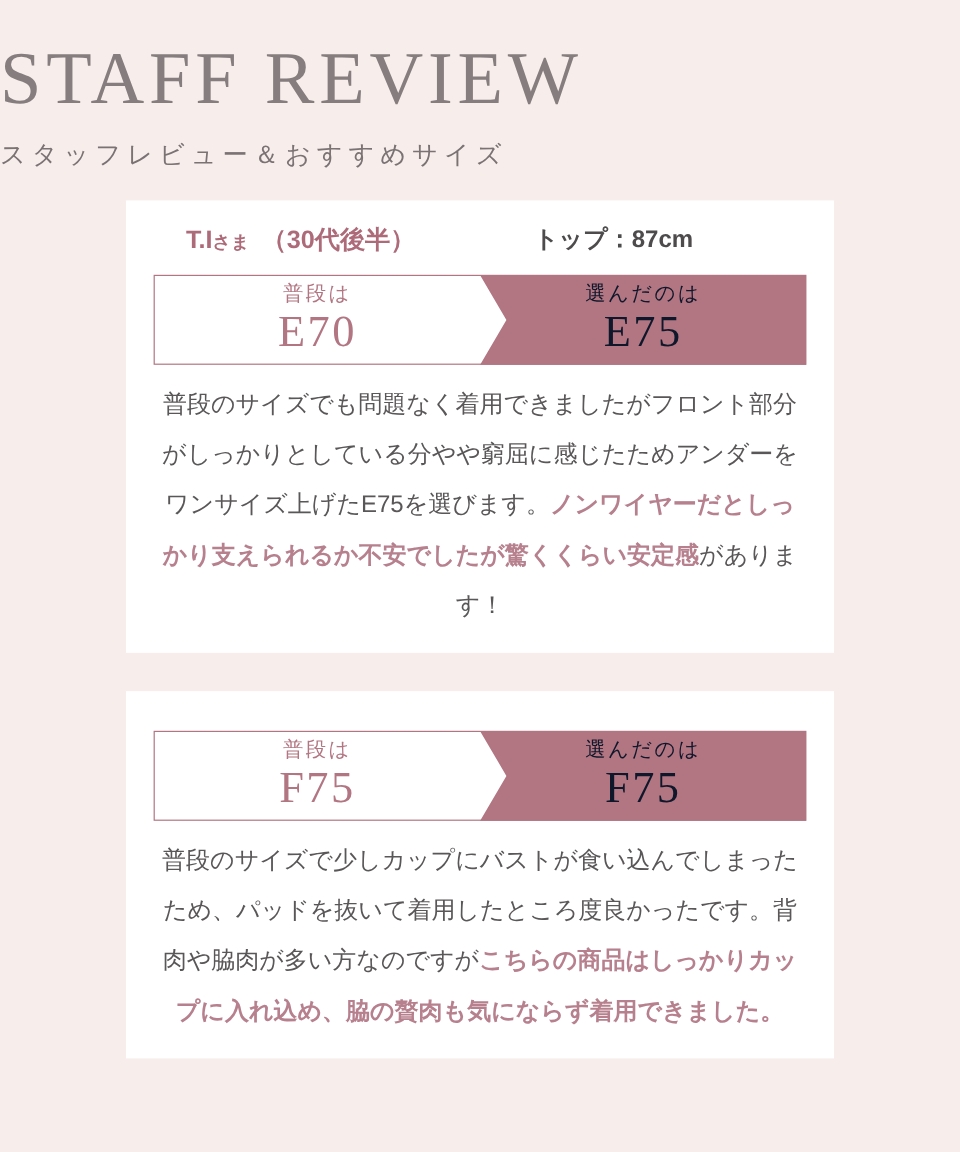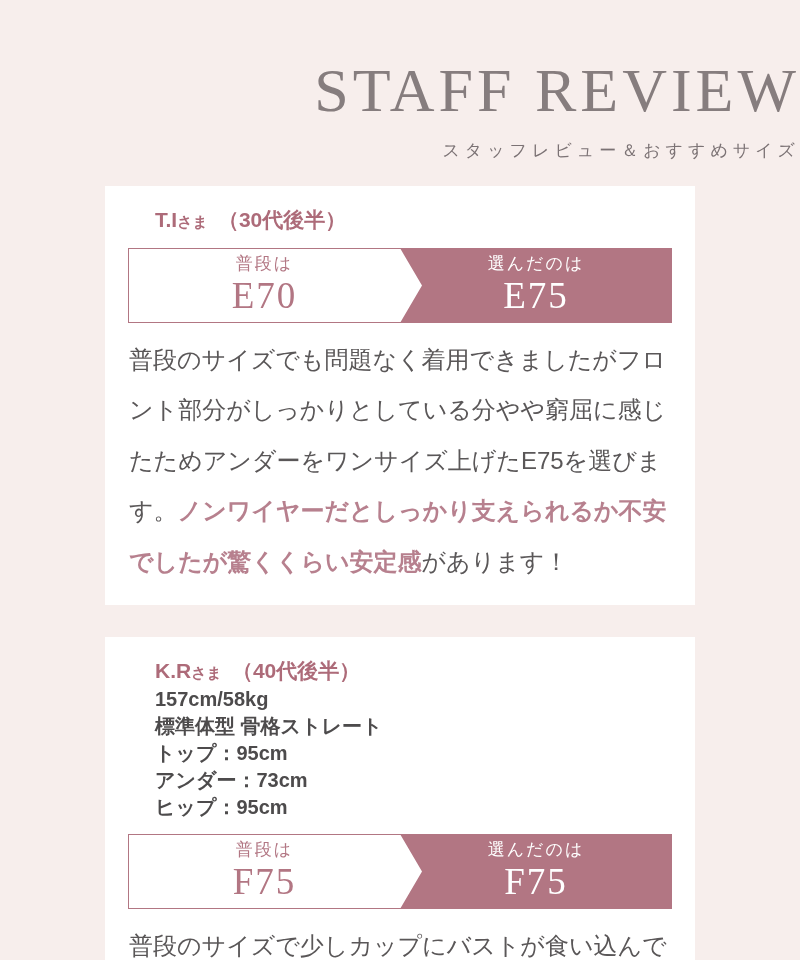--- a/index.html
+++ b/index.html
@@ -10,48 +10,46 @@
     width: 800px;
     height: 960px;
     overflow: hidden;
   }
   .page {
     width: 800px;
     height: 960px;
     padding-top: 34px;
   }
   .title {
-    text-align: right;
+    text-align: left;
     font-family: "Liberation Serif", "DejaVu Serif", serif;
     font-weight: 400;
     font-size: 62px;
     letter-spacing: 4px;
     color: #867d7e;
     line-height: 1.05;
-    margin-top: 24px;
   }
   .subtitle {
-    text-align: right;
+    text-align: left;
     margin-top: 16px;
-    font-size: 17px;
+    font-size: 21px;
     letter-spacing: 5px;
     color: #7b7274;
   }
   .review-card {
     width: 590px;
     margin: 0 auto;
     background: #ffffff;
     padding: 20px 0 18px 0;
   }
   .review-card.first { margin-top: 24px; }
   .review-card.second { margin-top: 32px; }
   .card-header {
     display: flex;
     padding: 0 40px 0 50px;
-    flex-direction: column;
   }
   .reviewer-info { width: 290px; }
   .reviewer-name-line {
     color: #ad6b79;
     font-weight: bold;
     font-size: 21px;
     line-height: 27px;
   }
   .name-suffix { font-size: 15px; }
   .age { margin-left: 10px; }
@@ -83,37 +81,38 @@
   .banner-right {
     position: absolute;
     top: -1px; right: -1px; bottom: -1px;
     width: calc(50% + 1px);
     background: #b27683;
     clip-path: polygon(0 0, 100% 0, 100% 100%, 0 100%, 22px 50%);
     display: flex;
     flex-direction: column;
     align-items: center;
     justify-content: center;
-    color: #ffffff;
+    color: #0f172a;
   }
   .banner-label {
     font-size: 17px;
     letter-spacing: 2px;
     line-height: 1.2;
   }
   .banner-size {
     font-family: "Liberation Serif", "DejaVu Serif", serif;
     font-size: 37px;
     letter-spacing: 2px;
     line-height: 1.1;
     margin-top: 2px;
   }
   .review-text {
     margin: 12px 24px 0 24px;
-    font-size: 24px;
+    text-align: center;
+    font-size: 20px;
     line-height: 2.1;
     color: #5a5758;
   }
   .review-text .highlight {
     color: #b7808e;
     font-weight: bold;
   }
 </style>
 </head>
 <body>
@@ -124,52 +123,39 @@
   <div class="subtitle">スタッフレビュー＆おすすめサイズ</div>
 
   <section class="review-card first">
     <div class="card-header">
       <div class="reviewer-info">
         <div class="reviewer-name-line">
           <span>T.I</span><span class="name-suffix">さま</span><span class="age">（30代後半）</span>
         </div>
       </div>
       <div class="measurements">
+        <div>トップ：87cm</div>
       </div>
     </div>
     <div class="size-banner">
       <div class="banner-left">
         <div class="banner-label">普段は</div>
         <div class="banner-size">E70</div>
       </div>
       <div class="banner-right">
         <div class="banner-label">選んだのは</div>
         <div class="banner-size">E75</div>
       </div>
     </div>
     <p class="review-text">
       <span>普段のサイズでも問題なく着用できましたがフロント部分がしっかりとしている分やや窮屈に感じたためアンダーをワンサイズ上げたE75を選びます。</span><span class="highlight">ノンワイヤーだとしっかり支えられるか不安でしたが驚くくらい安定感</span><span>があります！</span>
     </p>
   </section>
 
   <section class="review-card second">
-    <div class="card-header">
-      <div class="reviewer-info">
-        <div class="reviewer-name-line">
-          <span>K.R</span><span class="name-suffix">さま</span><span class="age">（40代後半）</span>
-        </div>
-        <div class="reviewer-body">157cm/58kg</div>
-        <div class="reviewer-type">標準体型 骨格ストレート</div>
-      </div>
-      <div class="measurements">
-        <div>トップ：95cm</div>
-        <div>アンダー：73cm</div>
-        <div>ヒップ：95cm</div>
-      </div>
-    </div>
     <div class="size-banner">
       <div class="banner-left">
         <div class="banner-label">普段は</div>
         <div class="banner-size">F75</div>
       </div>
       <div class="banner-right">
         <div class="banner-label">選んだのは</div>
         <div class="banner-size">F75</div>
       </div>
     </div>

